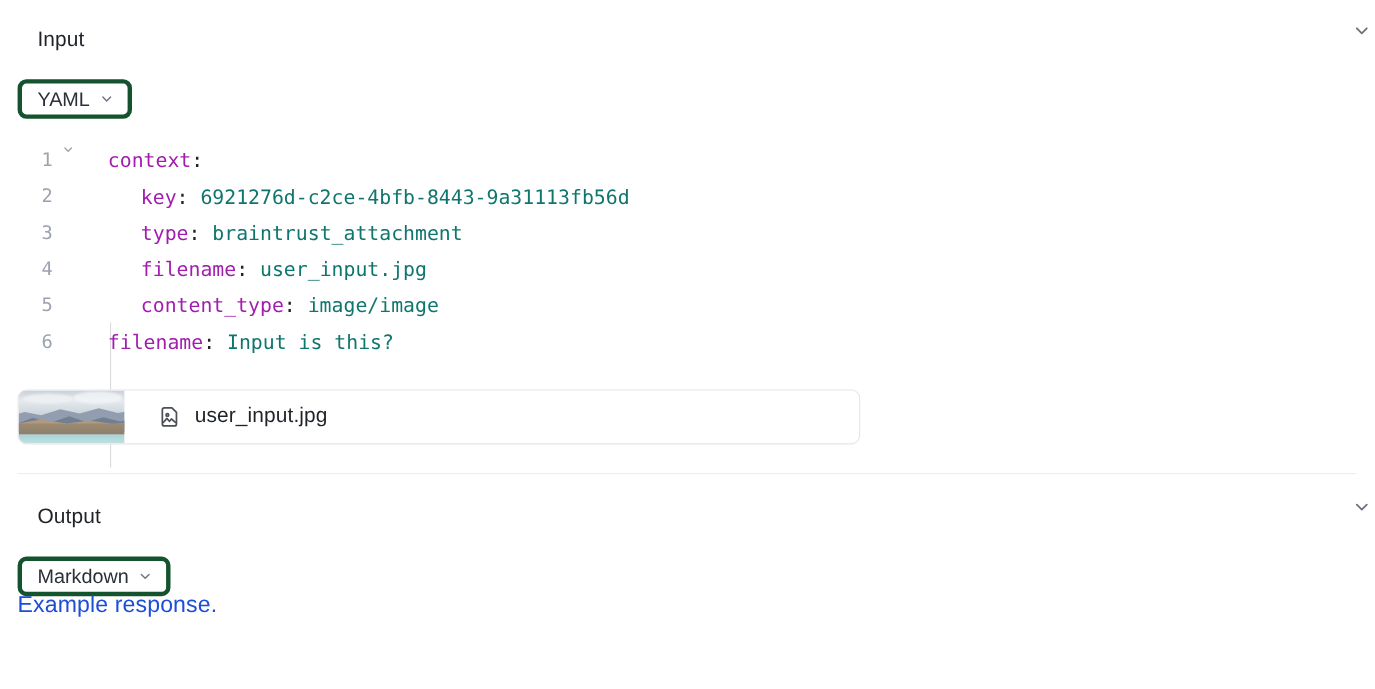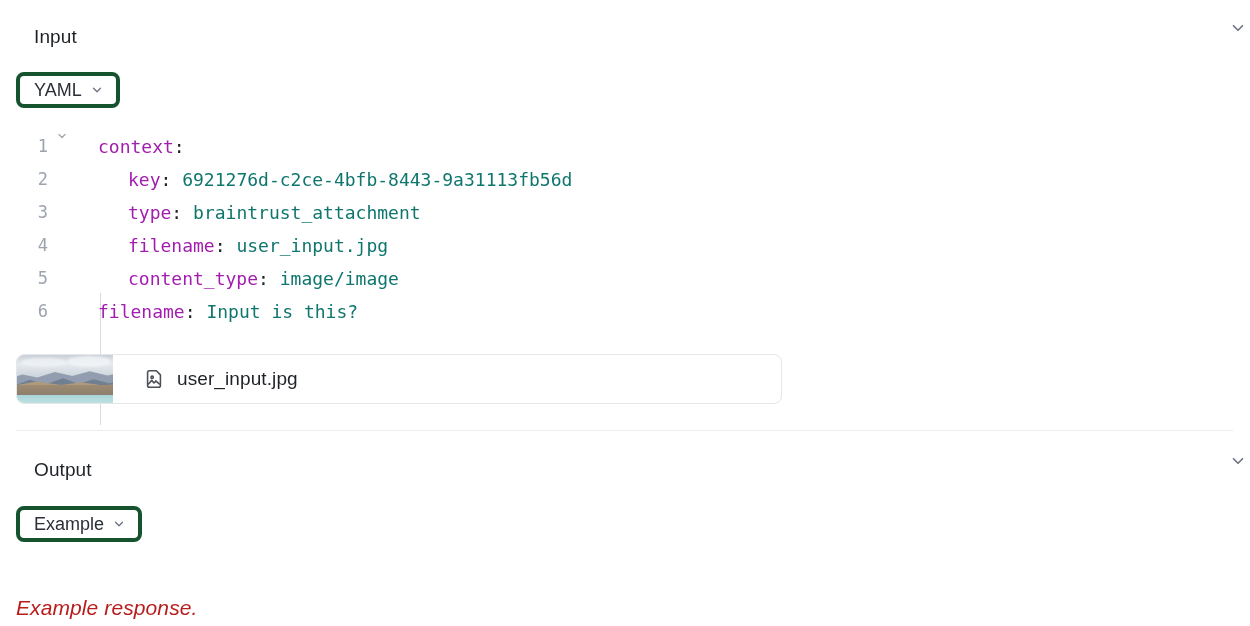--- a/index.html
+++ b/index.html
@@ -210,25 +210,24 @@
     top: 430px;
     width: 1217px;
     height: 1px;
     background: #ededf0;
   }
 
   
   .output-body {
     position: absolute;
     left: 16px;
-    top: 596px;
+    top: 538px;
     font-size: 21px;
-    color: #b91c1c;
+    color: #1d4ed8;
     letter-spacing: 0.1px;
-    font-style: italic;
   }
 </style>
 </head>
 <body>
 
 <div class="section-header" style="top:8px;">
   <span class="section-title">Input</span>
   <button class="collapse-btn">
     <span>
       <svg width="18" height="18" viewBox="0 0 24 24" fill="none" stroke="#6b7280" stroke-width="2.2" stroke-linecap="round" stroke-linejoin="round">
@@ -319,21 +318,21 @@
   <button class="collapse-btn">
     <span>
       <svg width="18" height="18" viewBox="0 0 24 24" fill="none" stroke="#6b7280" stroke-width="2.2" stroke-linecap="round" stroke-linejoin="round">
         <polyline points="6 9 12 15 18 9"></polyline>
       </svg>
     </span>
   </button>
 </div>
 
 <div class="format-select" style="left:16px; top:506px;">
-  <span class="label">Example</span>
+  <span class="label">Markdown</span>
   <span class="chev">
     <svg width="14" height="14" viewBox="0 0 24 24" fill="none" stroke="#6b7280" stroke-width="2.2" stroke-linecap="round" stroke-linejoin="round">
       <polyline points="6 9 12 15 18 9"></polyline>
     </svg>
   </span>
 </div>
 
 <div class="output-body">Example response.</div>
 
 </body></html>

